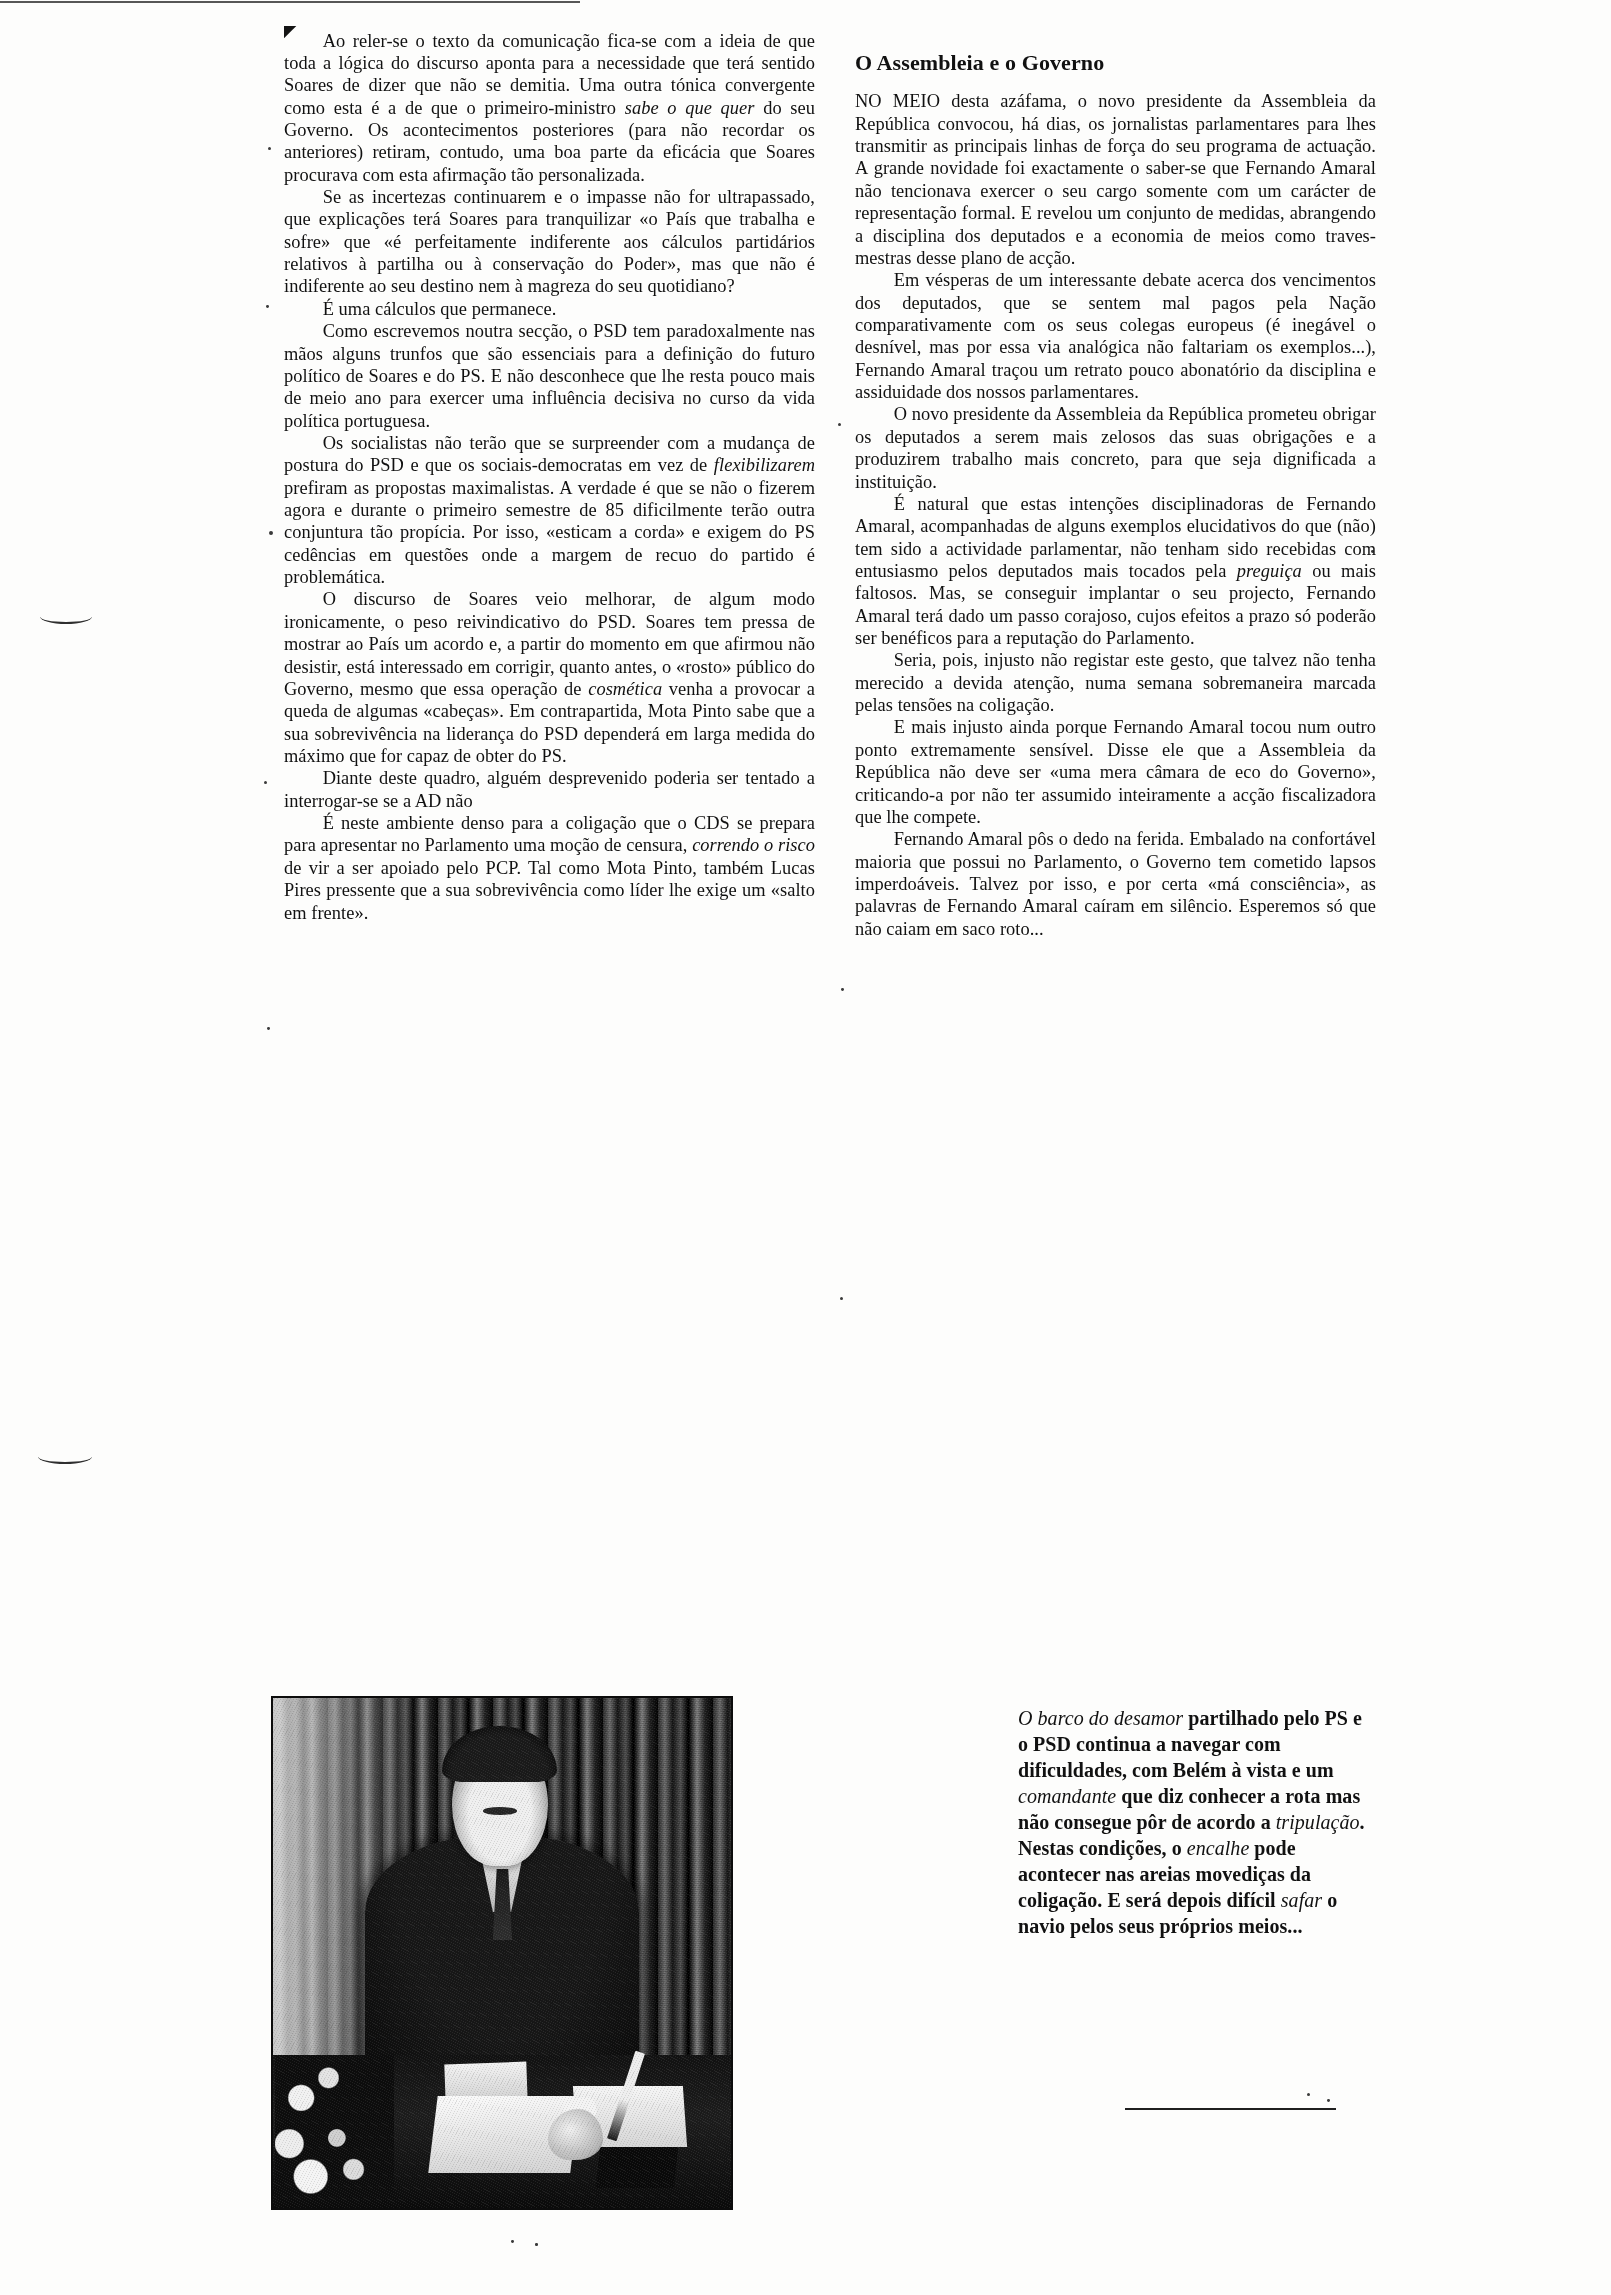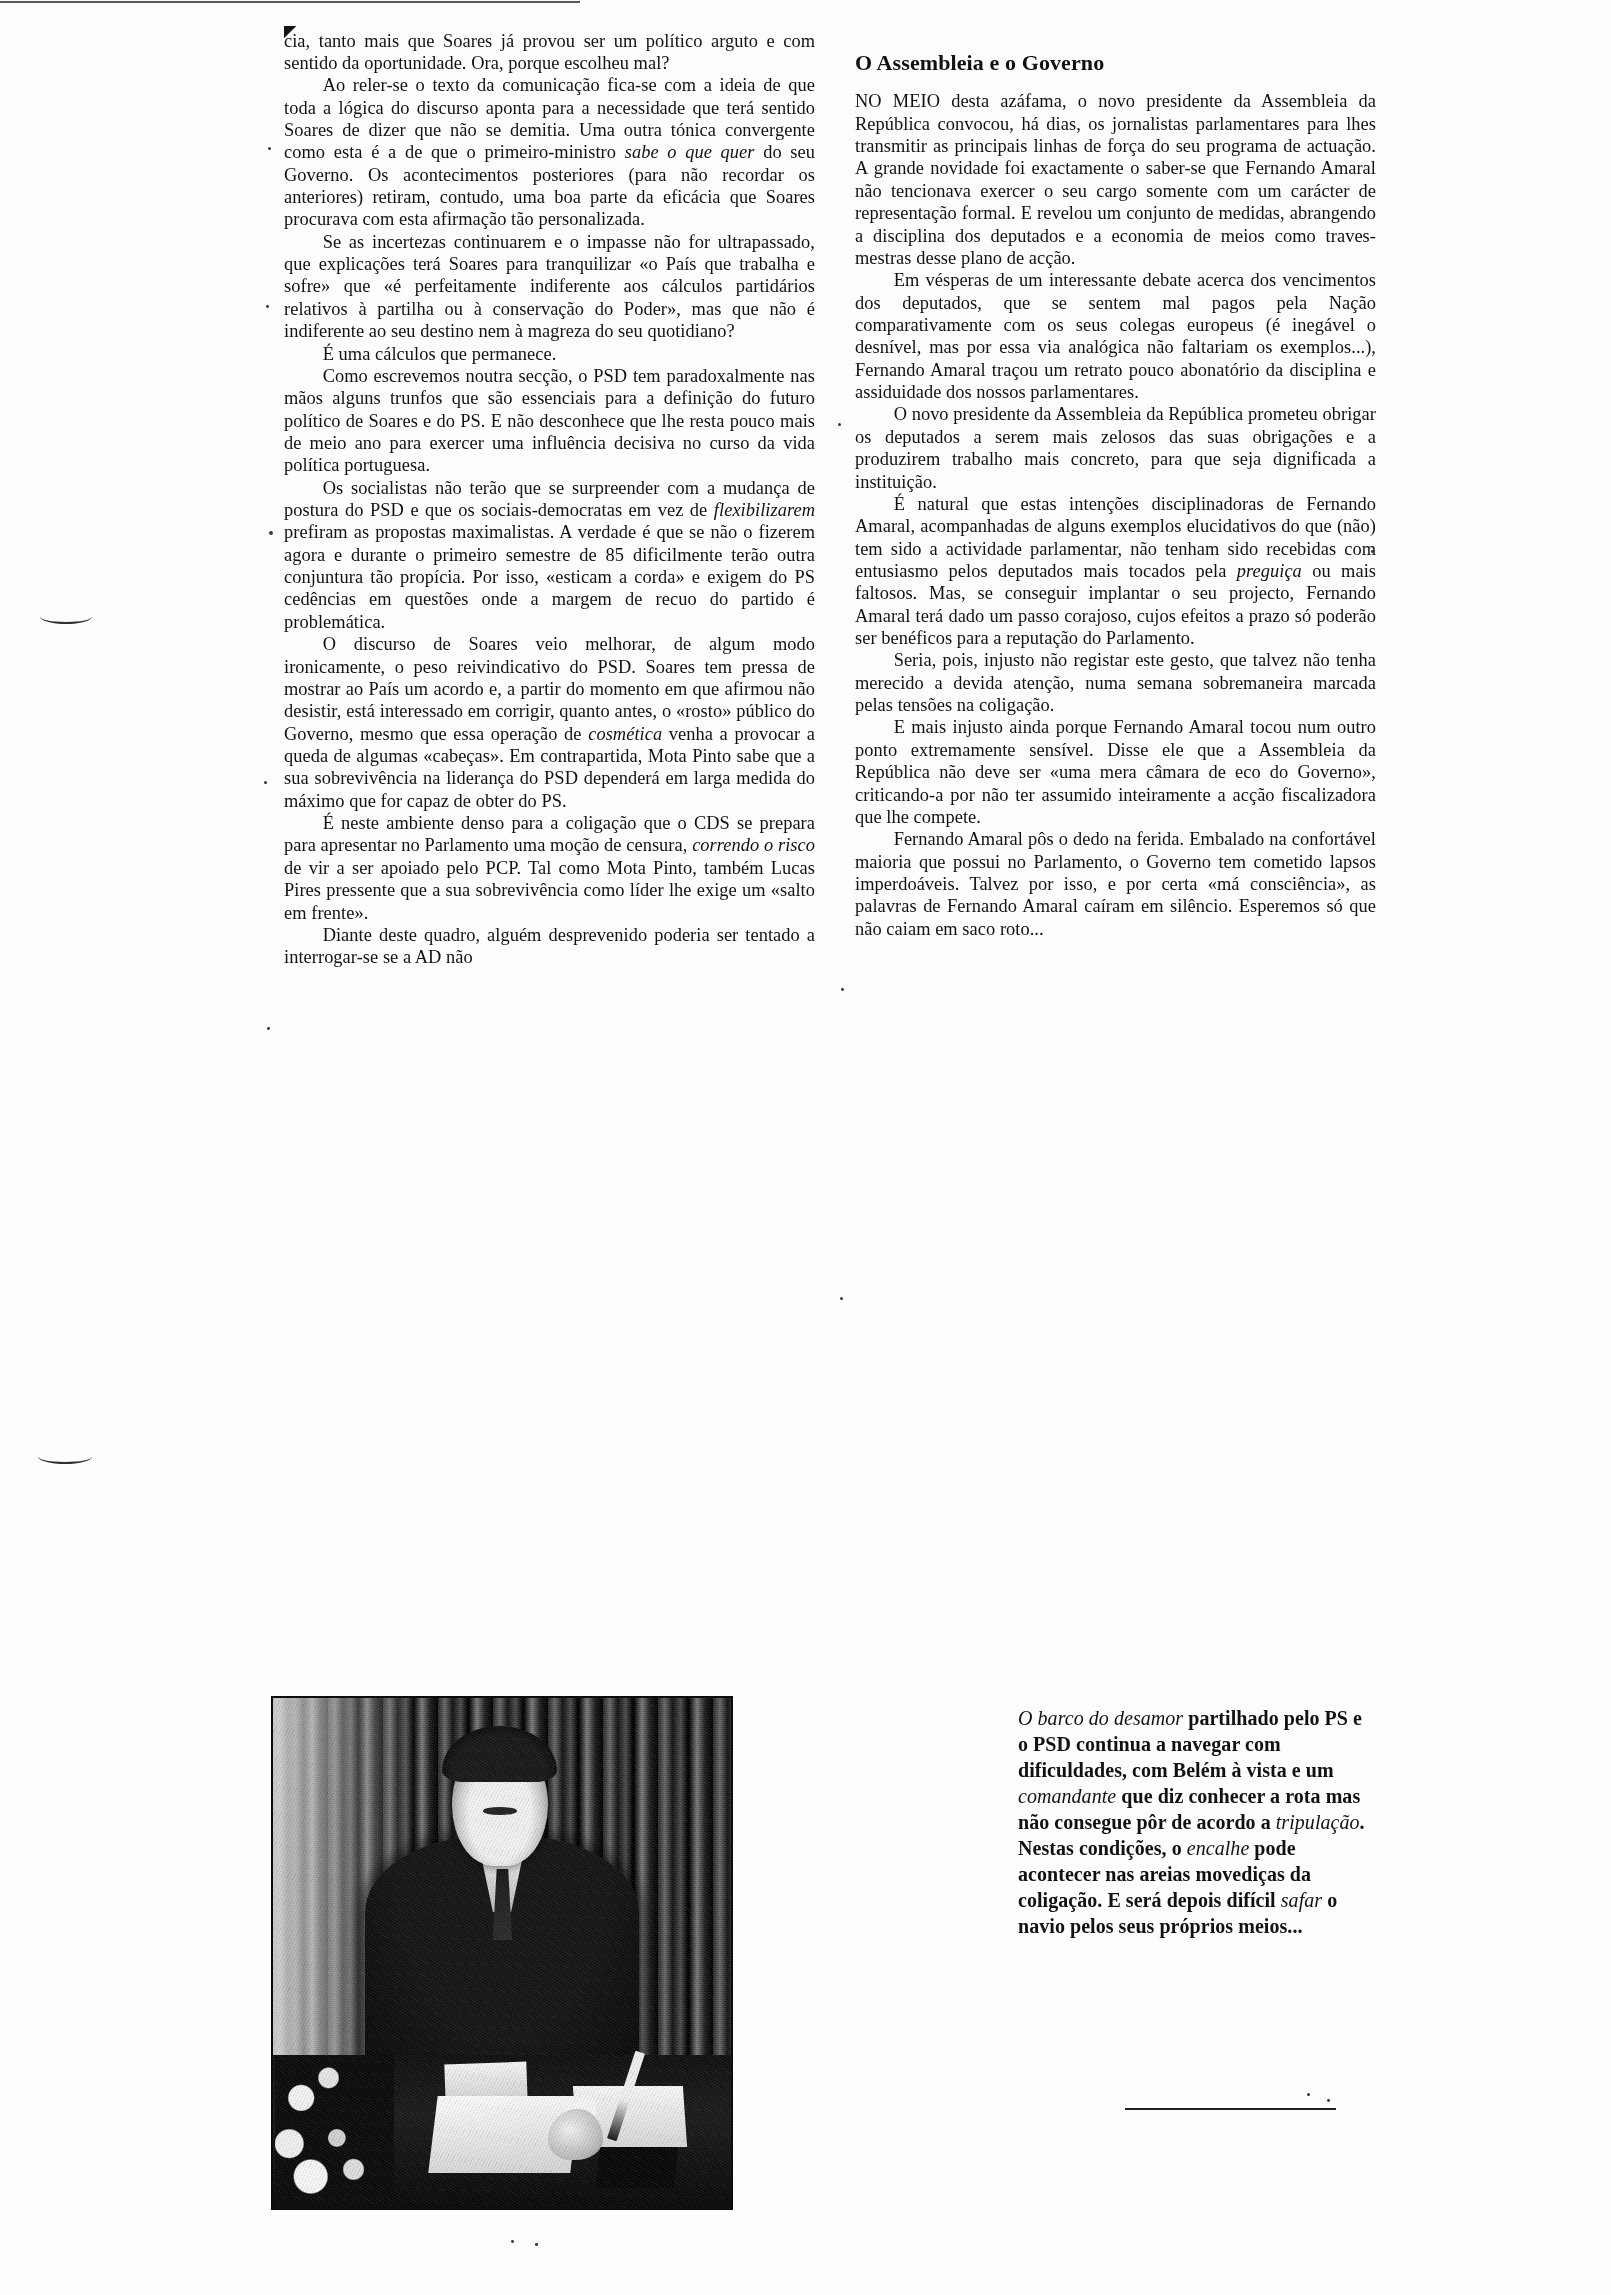--- a/index.html
+++ b/index.html
@@ -304,29 +304,28 @@
 <div class="speck" style="left:841px; top:988px; width:2.9px; height:2.9px;"></div>
 <div class="speck" style="left:840px; top:1297px; width:3.4px; height:3.4px;"></div>
 <div class="speck" style="left:1371px; top:550px; width:2.9px; height:2.9px;"></div>
 <div class="speck" style="left:1307px; top:2093px; width:3.4px; height:3.4px;"></div>
 <div class="speck" style="left:1327px; top:2099px; width:2.9px; height:2.9px;"></div>
 <div class="speck" style="left:511px; top:2240px; width:2.9px; height:2.9px;"></div>
 <div class="speck" style="left:535px; top:2243px; width:2.5px; height:2.5px;"></div>
 
 <div class="col col-left">
   <div>
-      <p class="noindent">cia, tanto mais que Soares já provou ser um político arguto e com sentido da oportunidade. Ora, porque escolheu mal?</p>
       <p class="">Ao reler-se o texto da comunicação fica-se com a ideia de que toda a lógica do discurso aponta para a necessidade que terá sentido Soares de dizer que não se demitia. Uma outra tónica convergente como esta é a de que o primeiro-ministro <em>sabe o que quer</em> do seu Governo. Os acontecimentos posteriores (para não recordar os anteriores) retiram, contudo, uma boa parte da eficácia que Soares procurava com esta afirmação tão personalizada.</p>
       <p class="">Se as incertezas continuarem e o impasse não for ultrapassado, que explicações terá Soares para tranquilizar «o País que trabalha e sofre» que «é perfeitamente indiferente aos cálculos partidários relativos à partilha ou à conservação do Poder», mas que não é indiferente ao seu destino nem à magreza do seu quotidiano?</p>
       <p class="">É uma cálculos que permanece.</p>
       <p class="">Como escrevemos noutra secção, o PSD tem paradoxalmente nas mãos alguns trunfos que são essenciais para a definição do futuro político de Soares e do PS. E não desconhece que lhe resta pouco mais de meio ano para exercer uma influência decisiva no curso da vida política portuguesa.</p>
       <p class="">Os socialistas não terão que se surpreender com a mudança de postura do PSD e que os sociais-democratas em vez de <em>flexibilizarem</em> prefiram as propostas maximalistas. A verdade é que se não o fizerem agora e durante o primeiro semestre de 85 dificilmente terão outra conjuntura tão propícia. Por isso, «esticam a corda» e exigem do PS cedências em questões onde a margem de recuo do partido é problemática.</p>
       <p class="">O discurso de Soares veio melhorar, de algum modo ironicamente, o peso reivindicativo do PSD. Soares tem pressa de mostrar ao País um acordo e, a partir do momento em que afirmou não desistir, está interessado em corrigir, quanto antes, o «rosto» público do Governo, mesmo que essa operação de <em>cosmética</em> venha a provocar a queda de algumas «cabeças». Em contrapartida, Mota Pinto sabe que a sua sobrevivência na liderança do PSD dependerá em larga medida do máximo que for capaz de obter do PS.</p>
+      <p class="">Diante deste quadro, alguém desprevenido poderia ser tentado a interrogar-se se a AD não</p>
       <p class="">É neste ambiente denso para a coligação que o CDS se prepara para apresentar no Parlamento uma moção de censura, <em>correndo o risco</em> de vir a ser apoiado pelo PCP. Tal como Mota Pinto, também Lucas Pires pressente que a sua sobrevivência como líder lhe exige um «salto em frente».</p>
-      <p class="">Diante deste quadro, alguém desprevenido poderia ser tentado a interrogar-se se a AD não</p>
     </div>
 </div>
 
 <div class="col col-right">
   <h2 class="section-head">O Assembleia e o Governo</h2>
   <div>
       <p class="noindent">NO MEIO desta azáfama, o novo presidente da Assembleia da República convocou, há dias, os jornalistas parlamentares para lhes transmitir as principais linhas de força do seu programa de actuação. A grande novidade foi exactamente o saber-se que Fernando Amaral não tencionava exercer o seu cargo somente com um carácter de representação formal. E revelou um conjunto de medidas, abrangendo a disciplina dos deputados e a economia de meios como traves-mestras desse plano de acção.</p>
       <p class="">Em vésperas de um interessante debate acerca dos vencimentos dos deputados, que se sentem mal pagos pela Nação comparativamente com os seus colegas europeus (é inegável o desnível, mas por essa via analógica não faltariam os exemplos...), Fernando Amaral traçou um retrato pouco abonatório da disciplina e assiduidade dos nossos parlamentares.</p>
       <p class="">O novo presidente da Assembleia da República prometeu obrigar os deputados a serem mais zelosos das suas obrigações e a produzirem trabalho mais concreto, para que seja dignificada a instituição.</p>
       <p class="">É natural que estas intenções disciplinadoras de Fernando Amaral, acompanhadas de alguns exemplos elucidativos do que (não) tem sido a actividade parlamentar, não tenham sido recebidas com entusiasmo pelos deputados mais tocados pela <em>preguiça</em> ou mais faltosos. Mas, se conseguir implantar o seu projecto, Fernando Amaral terá dado um passo corajoso, cujos efeitos a prazo só poderão ser benéficos para a reputação do Parlamento.</p>

